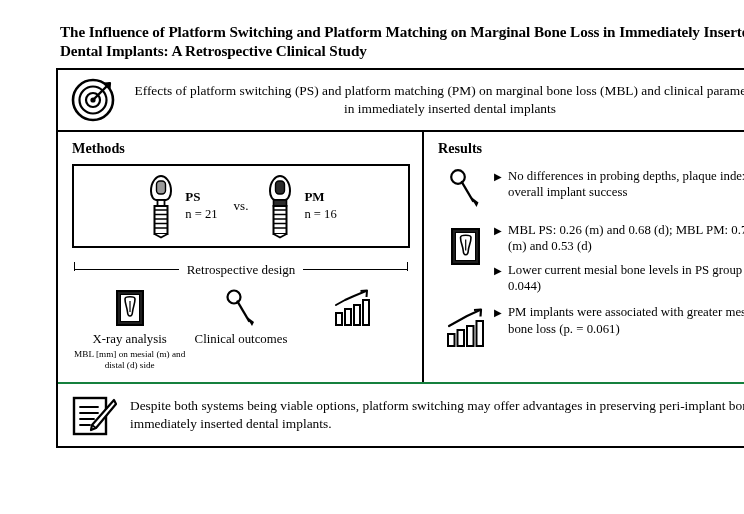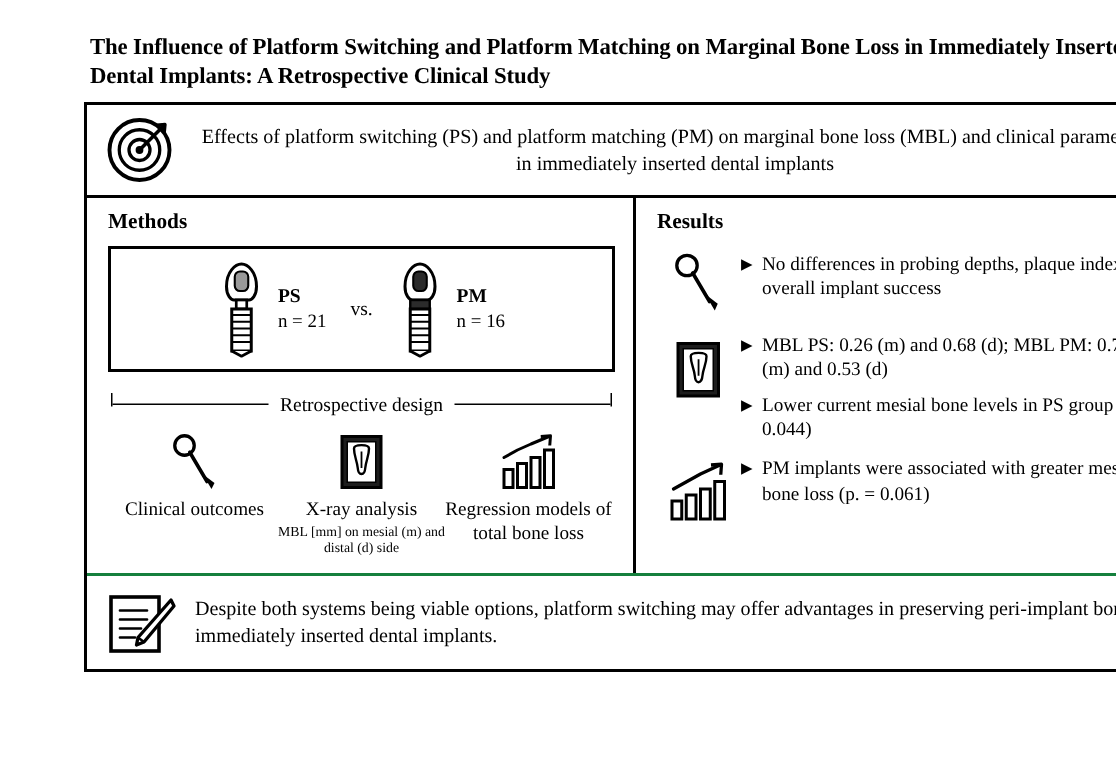--- a/index.html
+++ b/index.html
@@ -296,54 +296,53 @@
             <div class="line"></div>
             <div class="lbl">Retrospective design</div>
             <div class="line"></div>
             <div class="stub-r"></div>
           </div>
 
           <div class="retro-cols">
 
             <div class="retro-item">
               <div class="ico">
-                <svg width="34" height="40" viewBox="0 0 34 40">
-                  <circle cx="10" cy="9" r="6.5" fill="none" stroke="#000" stroke-width="2.2"></circle>
-                  <path d="M13.5 13.5 L25 33" stroke="#000" stroke-width="2.4" stroke-linecap="round"></path>
-                  <path d="M22 28 L28 38 L30 34 Z" fill="#000"></path>
-                </svg>
-              </div>
-              <div class="cap">Clinical outcomes</div>
-            </div>
-
-            <div class="retro-item">
-              <div class="ico">
                 <svg width="36" height="40" viewBox="0 0 36 40">
                   <rect x="5" y="3" width="26" height="34" fill="#1d1d1d" stroke="#000" stroke-width="2"></rect>
                   <rect x="8.5" y="6.5" width="19" height="27" fill="#ffffff" stroke="#000" stroke-width="1"></rect>
                   <path d="M13 11 C13 8, 23 8, 23 11 C23 16, 21 19, 20.5 24 C20.3 27, 19 28, 18 28 C17 28, 15.7 27, 15.5 24 C15 19, 13 16, 13 11 Z" fill="none" stroke="#000" stroke-width="1.6"></path>
                   <path d="M18 13 L18 24" stroke="#000" stroke-width="1.2"></path>
                 </svg>
               </div>
               <div class="cap">X-ray analysis</div>
               <div class="sub">MBL [mm] on mesial (m) and distal (d) side</div>
+            </div>
+
+            <div class="retro-item">
+              <div class="ico">
+                <svg width="34" height="40" viewBox="0 0 34 40">
+                  <circle cx="10" cy="9" r="6.5" fill="none" stroke="#000" stroke-width="2.2"></circle>
+                  <path d="M13.5 13.5 L25 33" stroke="#000" stroke-width="2.4" stroke-linecap="round"></path>
+                  <path d="M22 28 L28 38 L30 34 Z" fill="#000"></path>
+                </svg>
+              </div>
+              <div class="cap">Clinical outcomes</div>
             </div>
 
             <div class="retro-item">
               <div class="ico">
                 <svg width="40" height="40" viewBox="0 0 40 40">
                   <rect x="4" y="25" width="6" height="12" fill="none" stroke="#000" stroke-width="2"></rect>
                   <rect x="13" y="21" width="6" height="16" fill="none" stroke="#000" stroke-width="2"></rect>
                   <rect x="22" y="17" width="6" height="20" fill="none" stroke="#000" stroke-width="2"></rect>
                   <rect x="31" y="12" width="6" height="25" fill="none" stroke="#000" stroke-width="2"></rect>
                   <path d="M4 17 L13 12 L22 8 L34 3" fill="none" stroke="#000" stroke-width="2" stroke-linejoin="round" stroke-linecap="round"></path>
                   <path d="M28.5 3 L35 2.5 L34.5 9" fill="none" stroke="#000" stroke-width="2" stroke-linejoin="round"></path>
                 </svg>
               </div>
-              <div class="cap">Regression models of total bone loss</div>
             </div>
 
           </div>
         </div>
       </div>
 
       <div class="col-right">
         <div class="col-head">Results</div>
 
         <div class="res-row">

